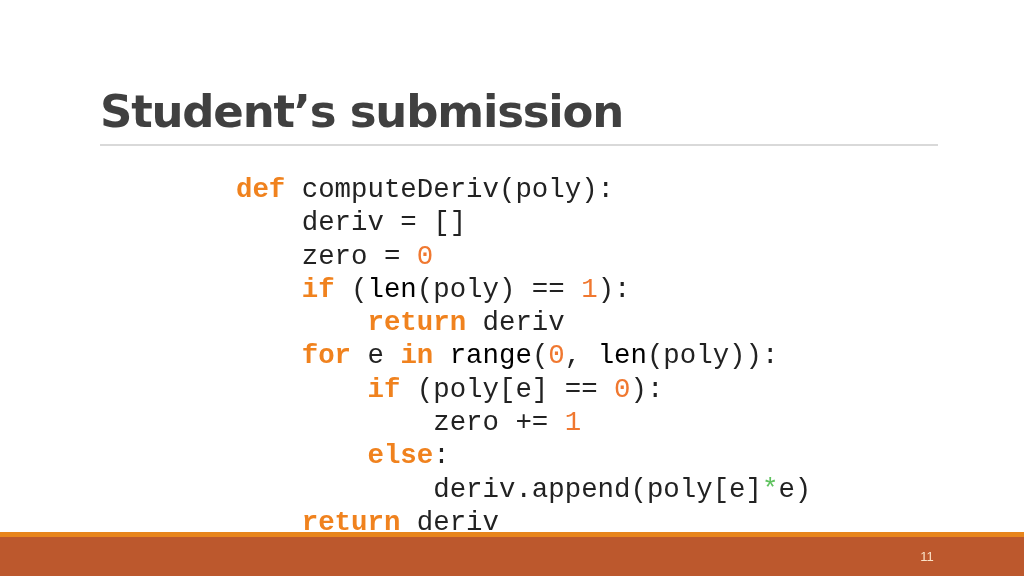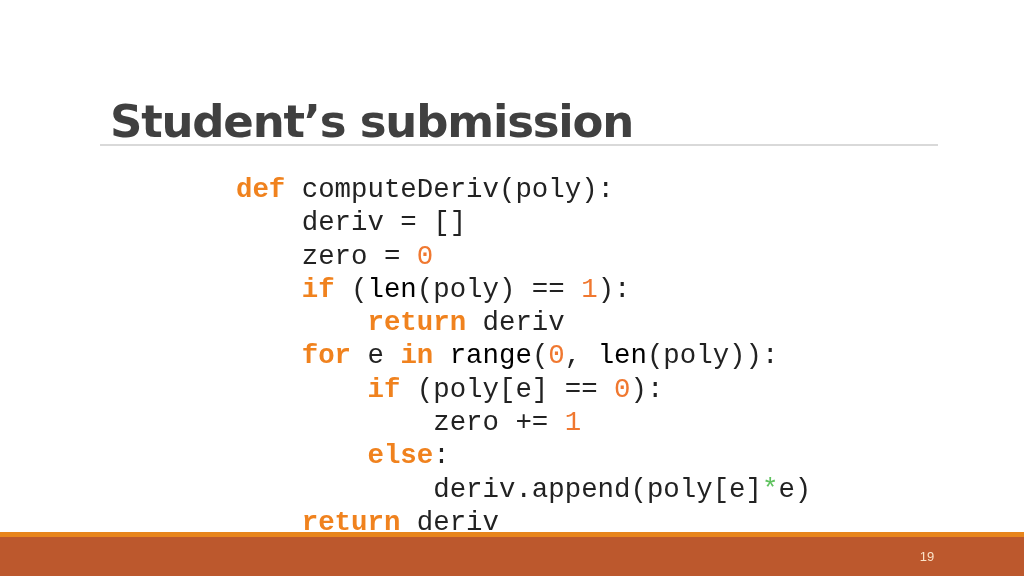--- a/index.html
+++ b/index.html
@@ -4,21 +4,21 @@
 <style>
   html, body { margin: 0; padding: 0; }
   body {
     width: 1024px; height: 576px; position: relative; overflow: hidden;
     background: #ffffff;
   }
   .title {
     position: absolute; left: 100px; top: 84px;
     font-family: "DejaVu Sans", sans-serif; font-weight: bold;
     font-size: 45px; letter-spacing: -1.2px; color: #404040;
-    line-height: 56px; margin: 10px; white-space: nowrap;
+    line-height: 56px; margin: 0; white-space: nowrap;
   }
   .divider {
     position: absolute; left: 100px; top: 144px; width: 838px; height: 2px;
     background: #d9d9d9;
   }
   .code {
     position: absolute; left: 221px; top: 158px;
     font-family: "Liberation Mono", monospace; font-size: 27.4px;
     line-height: 33.3px; color: #222222; margin: 15px; white-space: pre;
   }
@@ -44,13 +44,13 @@
 </head>
 <body>
 
 <h1 class="title">Student’s submission</h1>
 <div class="divider"></div>
 
 <pre class="code" id="code-block"><span class="line"><span class="kw">def</span><span> computeDeriv(poly):</span></span><span class="line"><span>    deriv = []</span></span><span class="line"><span>    zero = </span><span class="num">0</span></span><span class="line"><span>    </span><span class="kw">if</span><span> (</span><span class="bi">len</span><span>(poly) == </span><span class="num">1</span><span>):</span></span><span class="line"><span>        </span><span class="kw">return</span><span> deriv</span></span><span class="line"><span>    </span><span class="kw">for</span><span> e </span><span class="kw">in</span><span> </span><span class="bi">range</span><span>(</span><span class="num">0</span><span>, </span><span class="bi">len</span><span>(poly)):</span></span><span class="line"><span>        </span><span class="kw">if</span><span> (poly[e] == </span><span class="num">0</span><span>):</span></span><span class="line"><span>            zero += </span><span class="num">1</span></span><span class="line"><span>        </span><span class="kw">else</span><span>:</span></span><span class="line"><span>            deriv.append(poly[e]</span><span class="op">*</span><span>e)</span></span><span class="line"><span>    </span><span class="kw">return</span><span> deriv</span></span></pre>
 
 <div class="footer-stripe"></div>
 <div class="footer-band"></div>
-<div class="page-number">19</div>
+<div class="page-number">11</div>
 
 </body></html>

